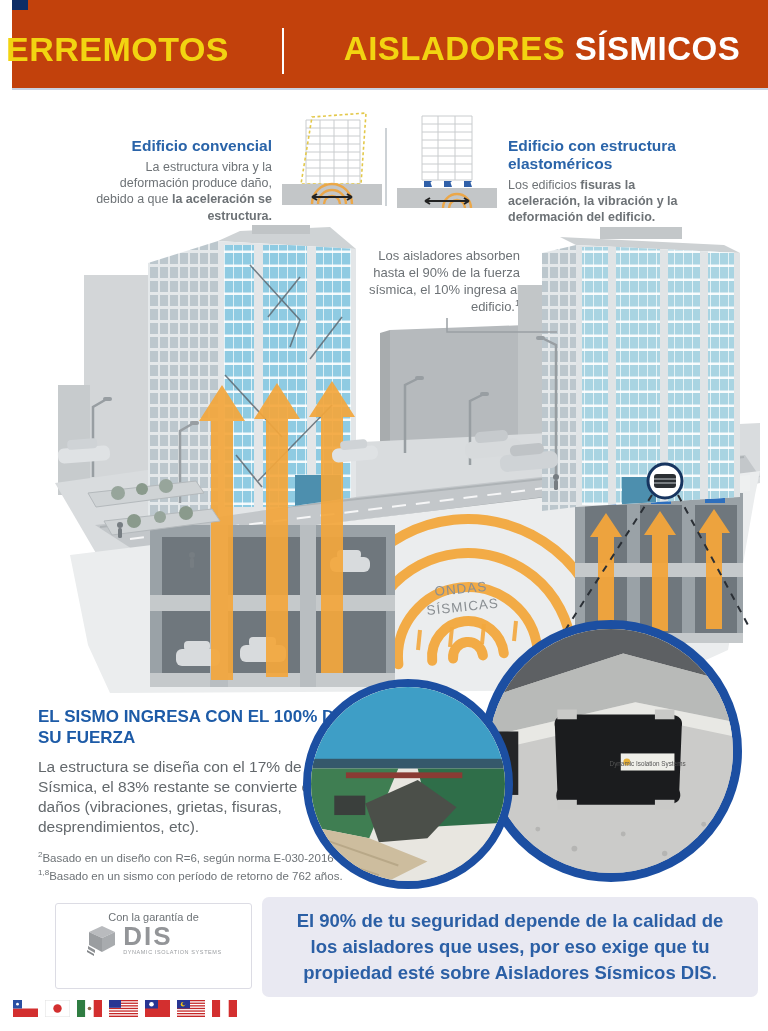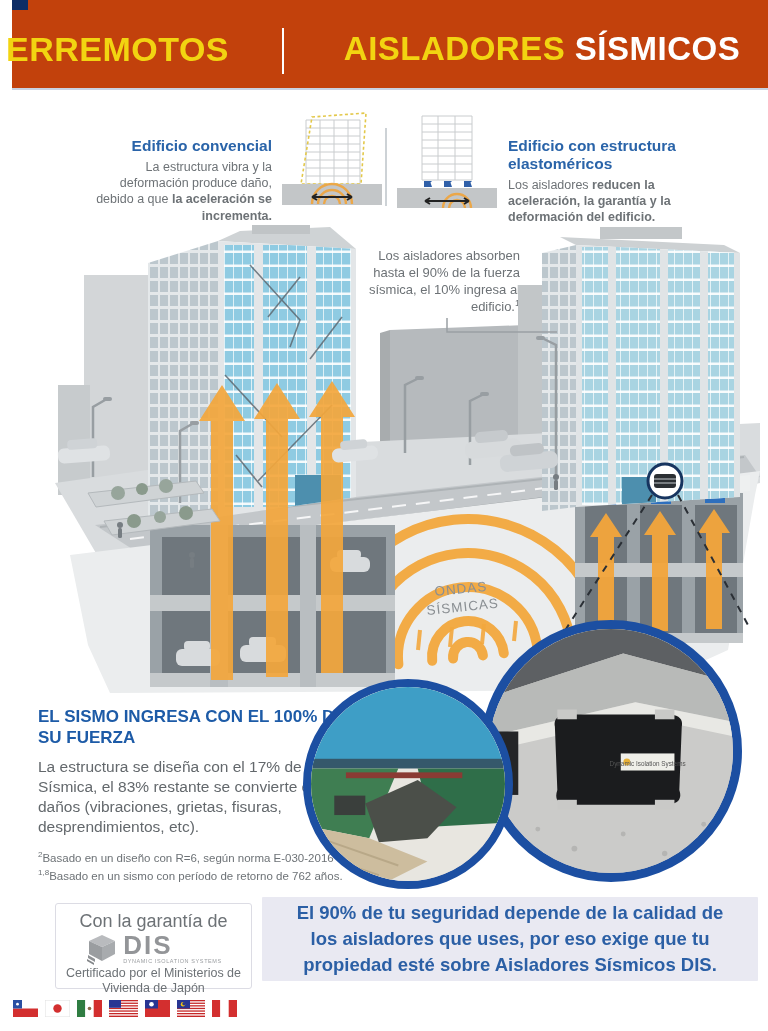--- a/index.html
+++ b/index.html
@@ -36,29 +36,29 @@
   
   .sismo{position:absolute;left:38px;top:706px;width:320px;}
   .sismo h2{margin:0;font-size:17px;font-weight:bold;color:#1d5ba7;line-height:1.25;width:308px;}
   .sismo .body{margin-top:8px;font-size:15.5px;color:#63686c;line-height:1.3;width:318px;}
   .sismo .fns{margin-top:12px;font-size:11.5px;color:#6d7276;line-height:1.6;}
   .sismo .fns sup{font-size:8px;}
   
   .guarantee{position:absolute;left:55px;top:903px;width:197px;height:86px;background:#fff;
              border:1.5px solid #dcdce4;border-radius:3px;text-align:center;box-sizing:border-box;
              padding-top:7px;color:#6d7276;}
-  .guarantee .g1{font-size:18px;}
+  .guarantee .g1{font-size:11px;}
   .dis-row{display:flex;align-items:center;justify-content:center;margin:1px 0 0 0;}
   .dis-word{margin-left:4px;text-align:left;}
   .dis-word .dis{font-size:26px;font-weight:bold;color:#939598;letter-spacing:2px;line-height:.9;}
   .dis-word .dis-sub{font-size:5.5px;color:#9a9da0;letter-spacing:.6px;text-transform:uppercase;}
   .guarantee .g2{font-size:12.5px;line-height:1.2;margin-top:1px;}
   
-  .promo{position:absolute;left:262px;top:897px;width:496px;height:84px;background:#e9e9f2;
-         border-radius:1px;display:flex;align-items:center;justify-content:center;box-sizing:border-box;
+  .promo{position:absolute;left:262px;top:897px;width:496px;height:100px;background:#e9e9f2;
+         border-radius:7px;display:flex;align-items:center;justify-content:center;box-sizing:border-box;
          padding:0 24px;}
   .promo .ptxt{font-size:18.5px;font-weight:bold;color:#2b5fa5;text-align:center;line-height:1.42;}
   
   .flags{position:absolute;left:13px;top:1000px;display:flex;gap:7px;align-items:center;}
   .flags svg{display:block;}
 </style>
 </head>
 <body>
 
 <div class="page">
@@ -68,25 +68,25 @@
     <div class="h-left">ERREMOTOS</div>
     <div class="h-div"></div>
     <div class="h-right">
       <span class="yel">AISLADORES</span>
       <span class="wht">SÍSMICOS</span>
     </div>
   </div>
 
   <div class="cmp-text cmp-left">
     <h3>Edificio convencial</h3>
-    <span>La estructura vibra y la deformación produce daño, debido a que </span><span class="cmp-bold">la aceleración se incrementa.</span>
+    <span>La estructura vibra y la deformación produce daño, debido a que </span><span class="cmp-bold">la aceleración se estructura.</span>
   </div>
   <div class="cmp-text cmp-right">
     <h3>Edificio con estructura elastoméricos</h3>
-    <span>Los aisladores </span><span class="cmp-bold">reducen la aceleración, la garantía y la deformación del edificio.</span>
+    <span>Los edificios </span><span class="cmp-bold">fisuras la aceleración, la vibración y la deformación del edificio.</span>
   </div>
 
   <svg class="mini miniA" viewBox="0 0 100 104">
     <g stroke="#c9ccce" stroke-width="1" fill="none">
       <path d="M24,8 H78 M24,16 H78 M24,24 H78 M24,32 H78 M24,40 H78 M24,48 H78 M24,56 H78 M24,64 H78 M24,72 H78"></path>
       <path d="M24,8 V72 M38,8 V72 M52,8 V72 M66,8 V72 M78,8 V72"></path>
     </g>
     <polygon points="30,5 84,1 79,72 19,72" fill="none" stroke="#e3c84a" stroke-width="1.6" stroke-dasharray="3,2.5"></polygon>
     <rect x="0" y="72" width="100" height="21" fill="#c3c6c8"></rect>
     <g stroke="#f0a43c" stroke-width="2.4" fill="none" opacity=".9">
@@ -418,21 +418,20 @@
         <polygon points="4,8 17,14 17,28 4,21" fill="#9a9da0"></polygon>
         <polygon points="17,14 30,8 30,21 17,28" fill="#a8abae"></polygon>
         <polygon points="3,22 10,26 10,29 3,25" fill="#8f9295"></polygon>
         <polygon points="2,26 9,30 9,32 2,28" fill="#84878a"></polygon>
       </svg>
       <div class="dis-word">
         <div class="dis">DIS</div>
         <div class="dis-sub">Dynamic Isolation Systems</div>
       </div>
     </div>
-    <div class="g2">Certificado por el Ministerios de Vivienda de Japón</div>
   </div>
 
   <div class="promo">
     <div class="ptxt">El 90% de tu seguridad depende de la calidad de los aisladores que uses, por eso exige que tu propiedad esté sobre Aisladores Sísmicos DIS.</div>
   </div>
 
   <div class="flags">
     <svg width="25" height="17" viewBox="0 0 25 17">
       <rect width="25" height="8.5" fill="#fff"></rect>
         <rect y="8.5" width="25" height="8.5" fill="#d32f2f"></rect>

